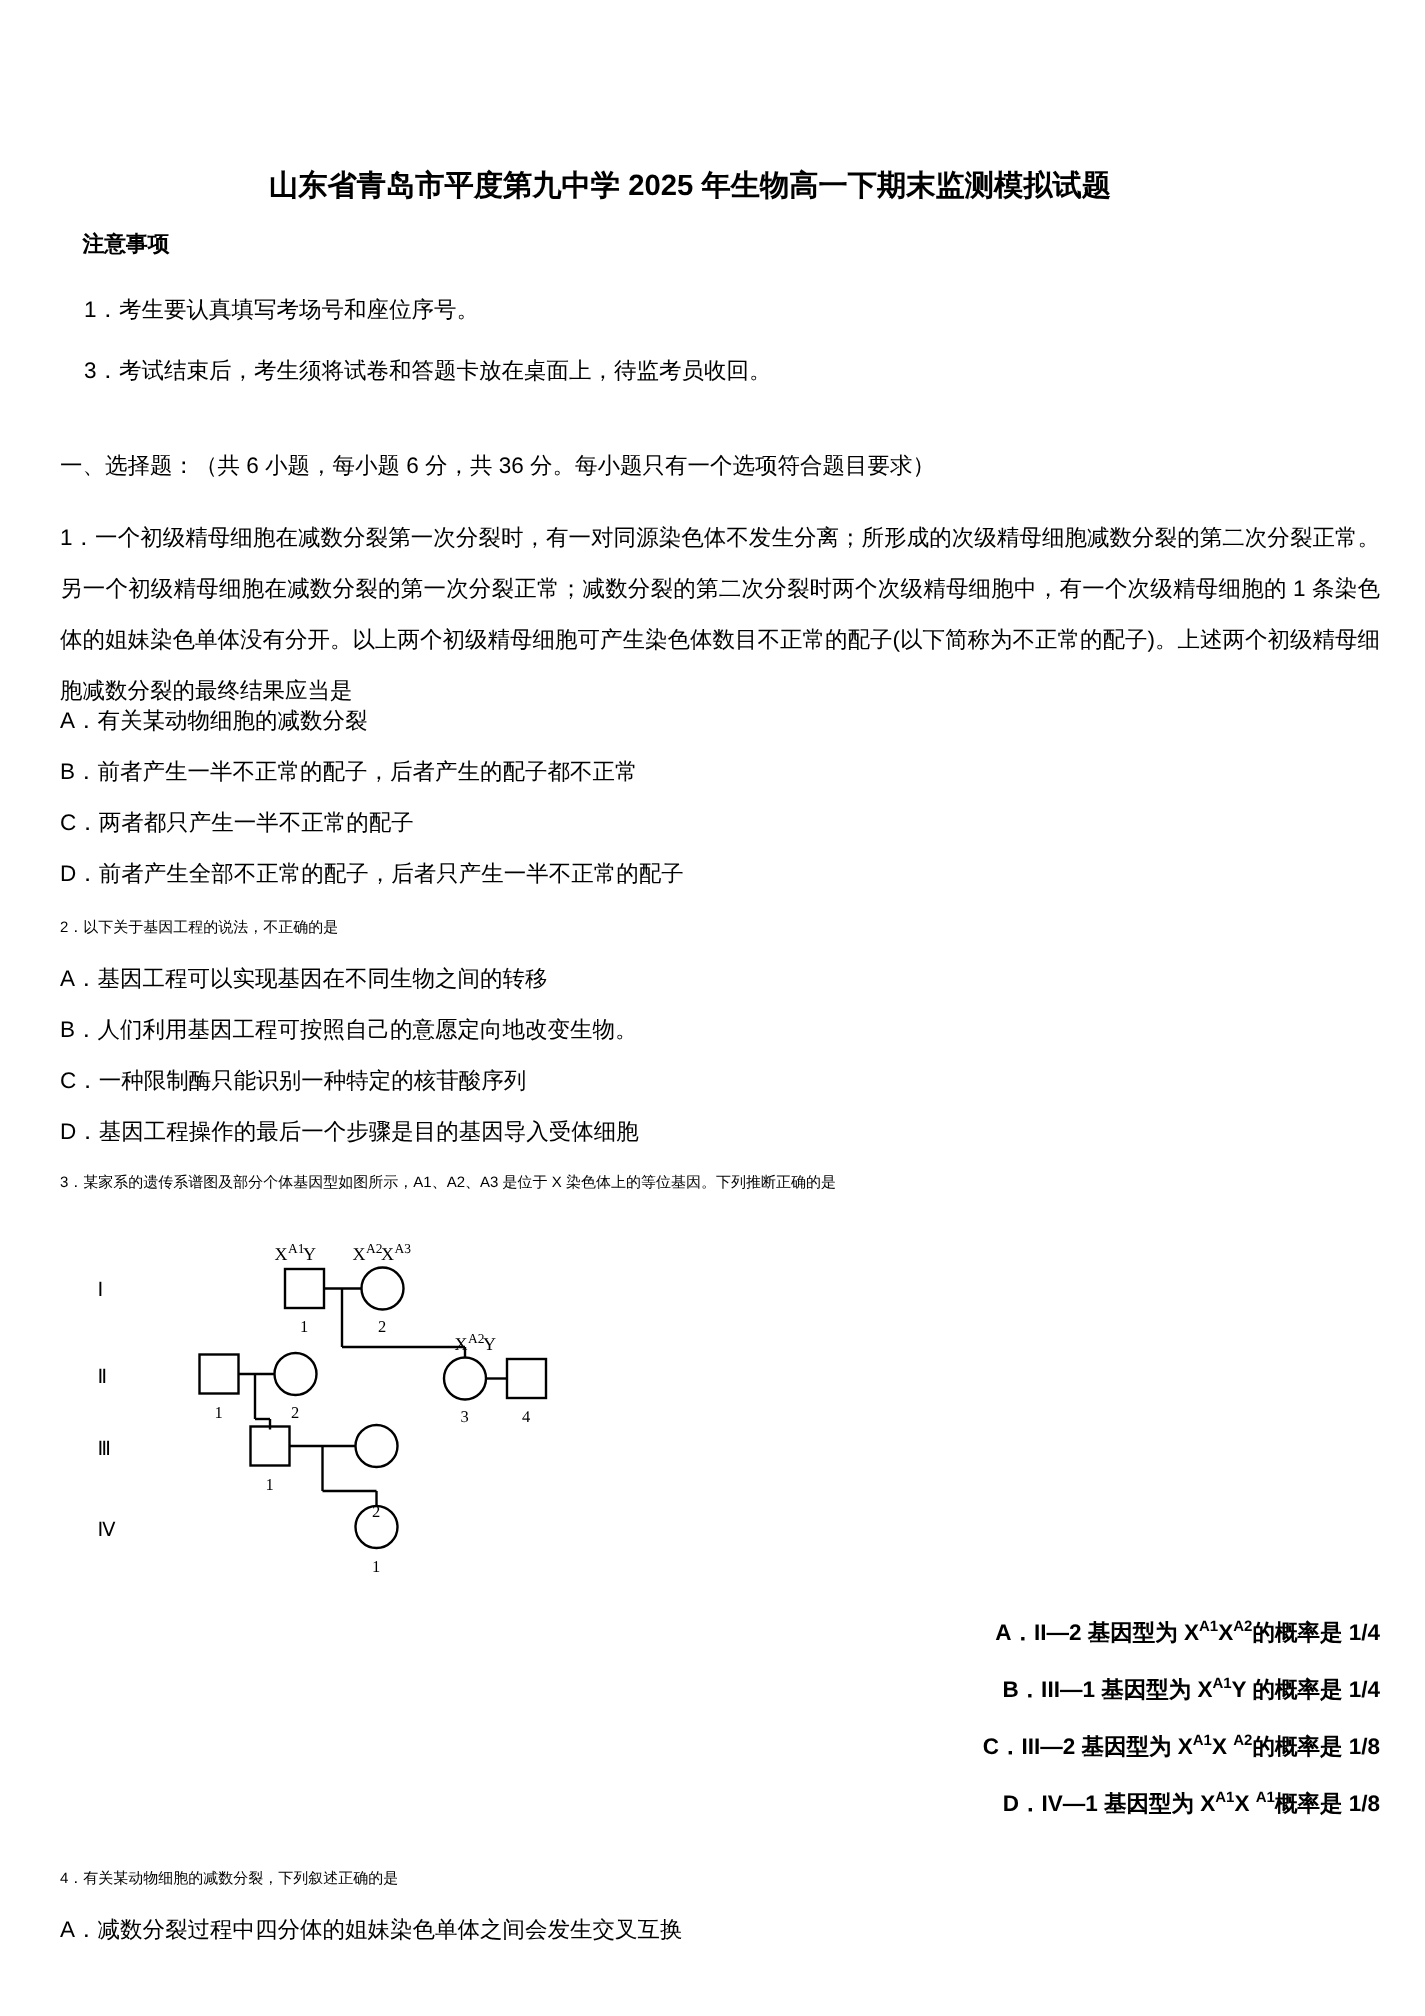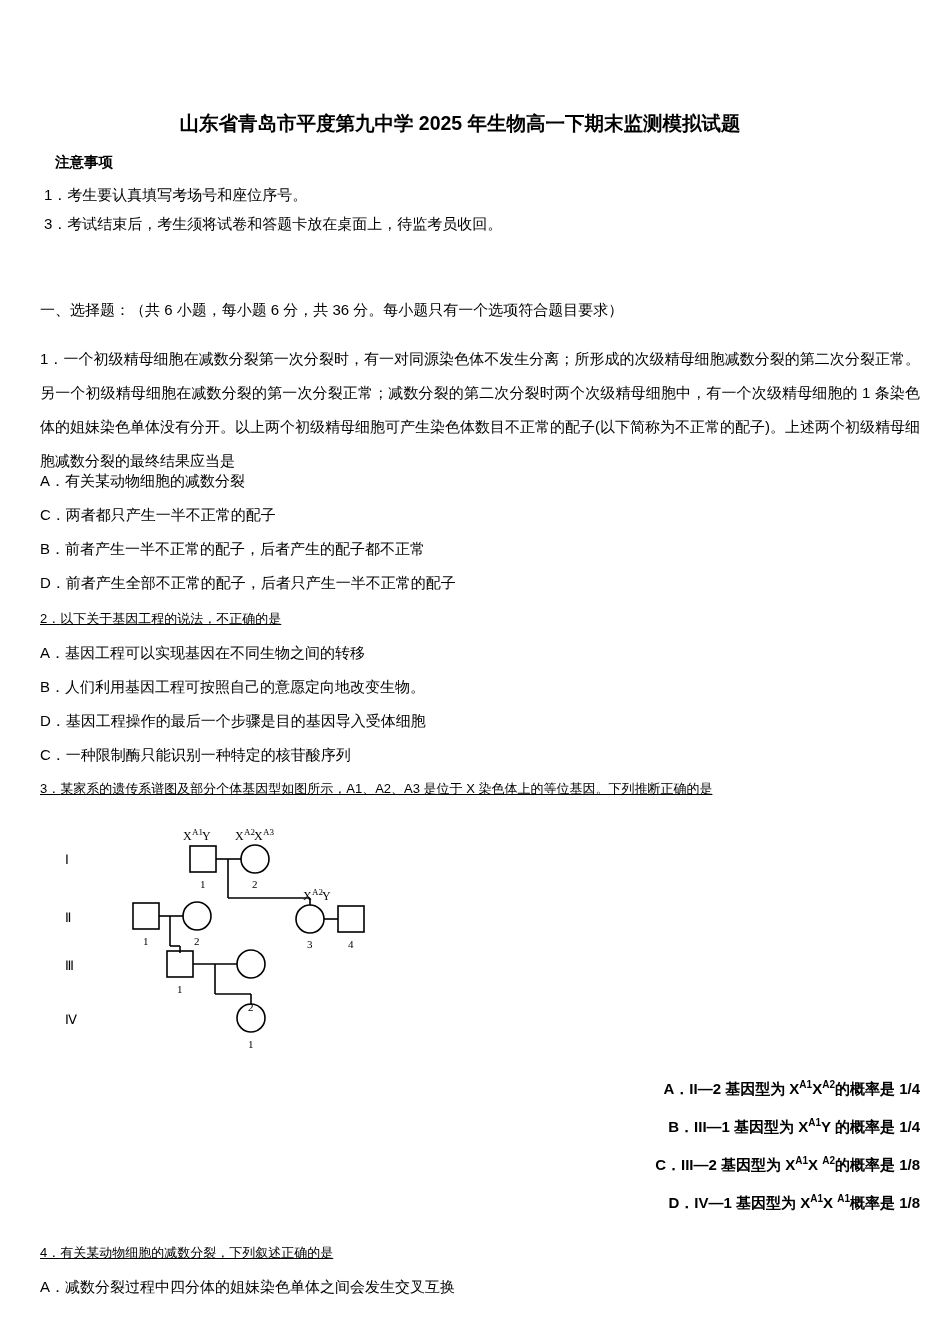--- a/index.html
+++ b/index.html
@@ -41,34 +41,33 @@
   }
   .notice-list {
     position:absolute;
     left:40px;
     top:178px;
     width:880px;
     font-size:15px;
     font-family:"Liberation Sans", sans-serif;
     line-height:25px;
   }
-  .notice-list div { margin:4px; }
+  .notice-list div { margin:16px; }
   .sec-head {
     position:absolute;
     left:40px;
     top:301px;
     font-size:15px;
     font-family:"Liberation Sans", sans-serif;
   }
   .q-block { position:absolute; left:40px; width:880px; }
   .q-num-line {
-    font-size:13px;
+    font-size:10px;
     font-family:"Liberation Sans", sans-serif;
     line-height:34px;
-    text-decoration:underline;
   }
   .q-para {
     font-size:15px;
     font-family:"Liberation Sans", sans-serif;
     line-height:34px;
     text-align:justify;
     margin-top:20px;
   }
   .opt {
     font-size:15px;
@@ -105,33 +104,33 @@
   <div class="sec-head">一、选择题：（共 6 小题，每小题 6 分，共 36 分。每小题只有一个选项符合题目要求）</div>
 
   <div class="q-block" style="top:322px;">
     <div class="q-para">
       <span>1．</span><span>一个初级精母细胞在减数分裂第一次分裂时，有一对同源染色体不发生分离；所形成的次级精母细胞减数分裂的第二次分裂正常。另一个初级精母细胞在减数分裂的第一次分裂正常；减数分裂的第二次分裂时两个次级精母细胞中，有一个次级精母细胞的 1 条染色体的姐妹染色单体没有分开。以上两个初级精母细胞可产生染色体数目不正常的配子(以下简称为不正常的配子)。上述两个初级精母细胞减数分裂的最终结果应当是</span>
     </div>
   </div>
 
   <div class="q-block" style="top:464px;">
     <div class="opt">A．有关某动物细胞的减数分裂</div>
+    <div class="opt">B．前者产生一半不正常的配子，后者产生的配子都不正常</div>
     <div class="opt">C．两者都只产生一半不正常的配子</div>
-    <div class="opt">B．前者产生一半不正常的配子，后者产生的配子都不正常</div>
     <div class="opt">D．前者产生全部不正常的配子，后者只产生一半不正常的配子</div>
   </div>
 
   <div class="q-block" style="top:602px;">
     <div class="q-num-line">
       <span>2．</span><span>以下关于基因工程的说法，不正确的是</span>
     </div>
     <div class="opt">A．基因工程可以实现基因在不同生物之间的转移</div>
     <div class="opt">B．人们利用基因工程可按照自己的意愿定向地改变生物。</div>
+    <div class="opt">C．一种限制酶只能识别一种特定的核苷酸序列</div>
     <div class="opt">D．基因工程操作的最后一个步骤是目的基因导入受体细胞</div>
-    <div class="opt">C．一种限制酶只能识别一种特定的核苷酸序列</div>
   </div>
 
   <div class="q-block" style="top:772px;">
     <div class="q-num-line">
       <span>3．</span><span>某家系的遗传系谱图及部分个体基因型如图所示，A1、A2、A3 是位于 X 染色体上的等位基因。下列推断正确的是</span>
     </div>
   </div>
 
   <div class="pedigree">
     <svg width="420" height="245" viewBox="0 0 420 245" xmlns="http://www.w3.org/2000/svg">

